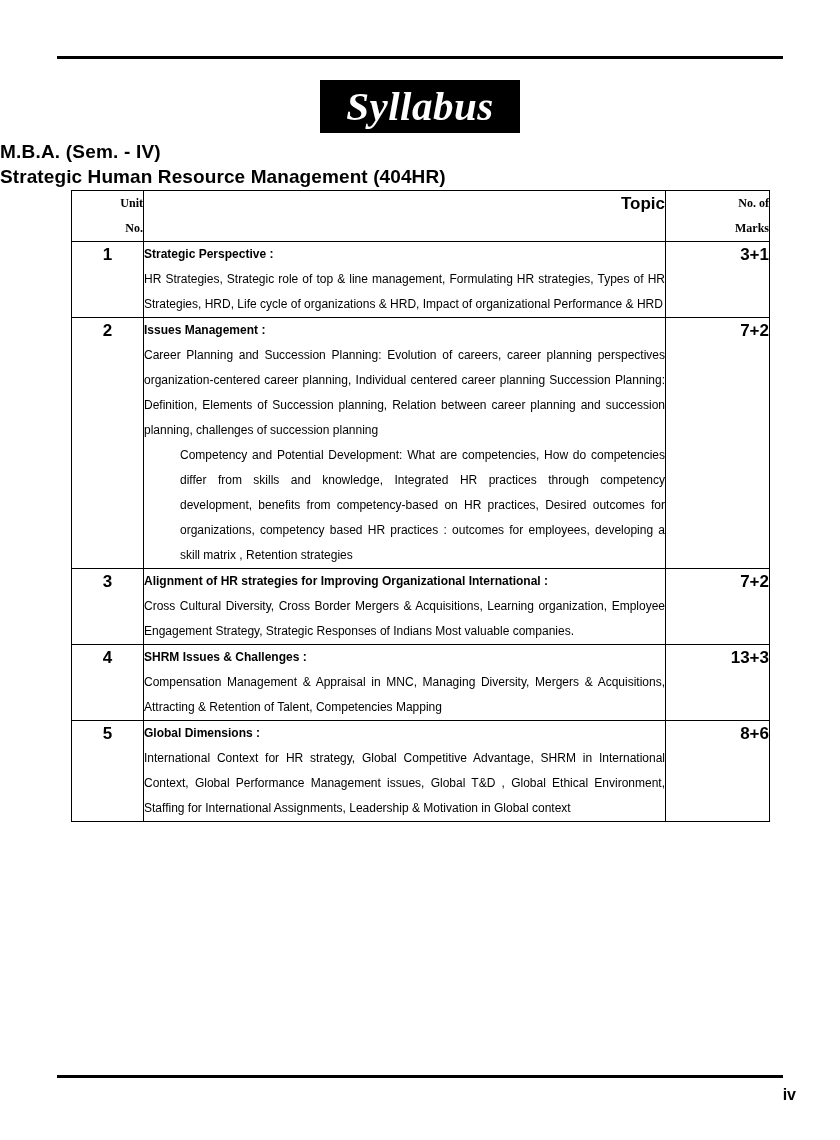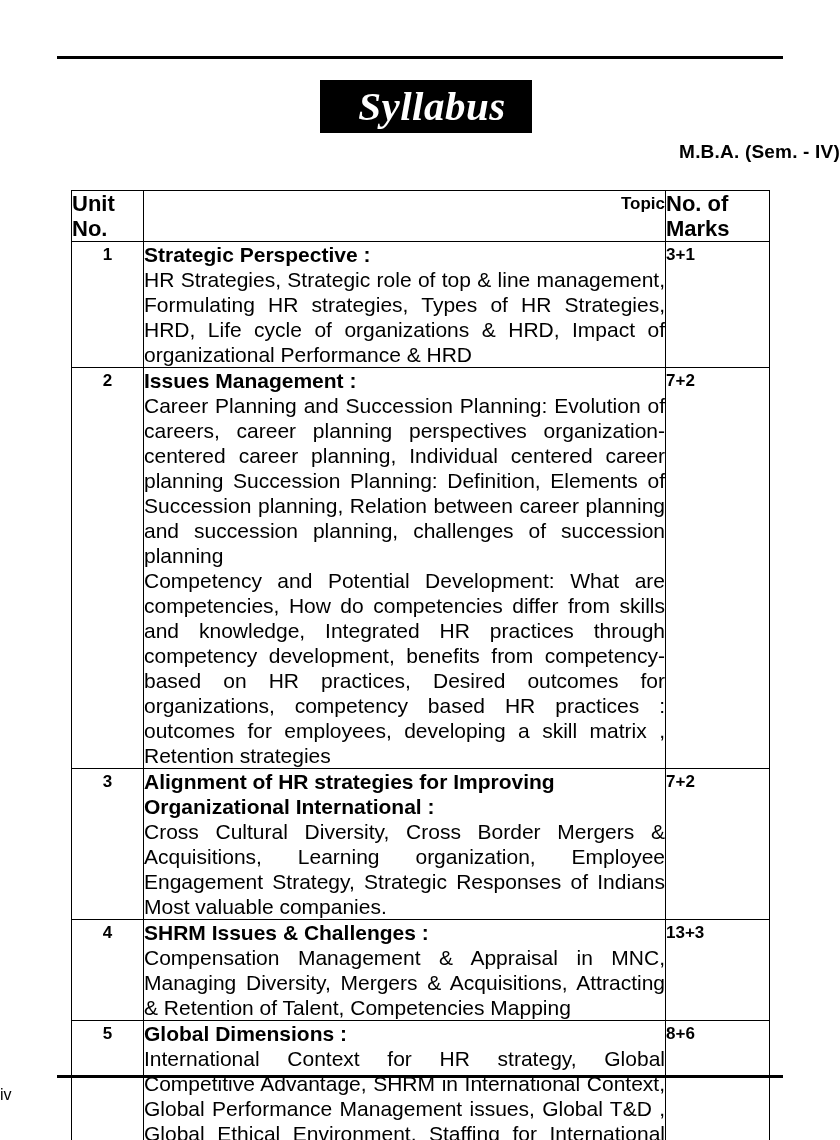--- a/index.html
+++ b/index.html
@@ -34,41 +34,40 @@
   }
 
   
   .banner {
     position: absolute;
     left: 320px;
     top: 80px;
     width: 200px;
     height: 53px;
     background: #000000;
-    padding-left: 12px;
   }
   .banner-text {
     display: block;
     width: 100%;
     text-align: center;
     font-family: "Liberation Serif", serif;
     font-style: italic;
     font-weight: bold;
     font-size: 41px;
     line-height: 53px;
     color: #ffffff;
     letter-spacing: 0.5px;
   }
 
   
   .subtitle {
     position: absolute;
     left: 0;
     width: 840px;
-    text-align: right;
+    text-align: left;
     font-weight: bold;
     color: #000;
   }
   .subtitle-1 {
     top: 140px;
     font-size: 19px;
     line-height: 24px;
     letter-spacing: 0.2px;
   }
   .subtitle-2 {
@@ -92,101 +91,103 @@
     border: 1.6px solid #000;
     vertical-align: top;
     padding: 0;
   }
   .col-unit   { width: 72px; }
   .col-topic  { width: 522px; }
   .col-marks  { width: 104px; }
 
   
   .hdr-cell {
-    text-align: left;
-    font-weight: bold;
-    font-size: 22px;
+    text-align: right;
+    font-weight: bold;
+    font-size: 12px;
     line-height: 25px;
     padding: 6px 2px 7px 2px;
     vertical-align: top;
+    font-family: Liberation Serif, serif;
   }
   .hdr-topic {
     text-align: right;
     font-weight: bold;
     font-size: 17px;
     line-height: 25px;
     padding: 6px 2px 7px 2px;
     vertical-align: top;
   }
   .hdr-line { display: block; }
 
   
   .cell-unit {
     text-align: center;
     font-weight: bold;
     font-size: 17px;
     line-height: 25px;
     padding: 6px 2px 8px 2px;
   }
   .cell-marks {
-    text-align: left;
+    text-align: right;
     font-weight: bold;
     font-size: 17px;
     line-height: 25px;
     padding: 6px 2px 8px 2px;
   }
   .cell-topic {
     padding: 6px 7px 8px 7px;
-    font-size: 21px;
+    font-size: 12px;
     line-height: 25px;
   }
   .topic-heading {
     font-weight: bold;
     display: block;
     text-align: left;
   }
   .topic-body {
     display: block;
     text-align: justify;
     text-justify: inter-word;
   }
-  .topic-body + .topic-body { margin-top: 0; }
+  .topic-body + .topic-body { margin-top: 0; margin-left: 36px; }
 
   
   .bottom-rule {
     position: absolute;
     left: 57px;
     top: 1075px;
     width: 726px;
     height: 0;
     border-top: 3px solid #000;
   }
   .folio {
     position: absolute;
     left: 0;
     top: 1085px;
     width: 796px;
-    text-align: left;
+    text-align: right;
     font-size: 16px;
-    font-weight: normal;
+    font-weight: bold;
     line-height: 20px;
   }
 </style>
 </head>
 <body>
 
 <div class="page">
 
   <div class="top-rule"></div>
 
   <div class="banner">
     <span class="banner-text">Syllabus</span>
   </div>
 
   <div class="subtitle subtitle-1">M.B.A. (Sem. - IV)</div>
+  <div class="subtitle subtitle-2">Strategic Human Resource Management (404HR)</div>
 
   <table class="syllabus-table">
     <colgroup>
       <col class="col-unit">
       <col class="col-topic">
       <col class="col-marks">
     </colgroup>
     <thead>
       <tr>
         <th class="hdr-cell">

